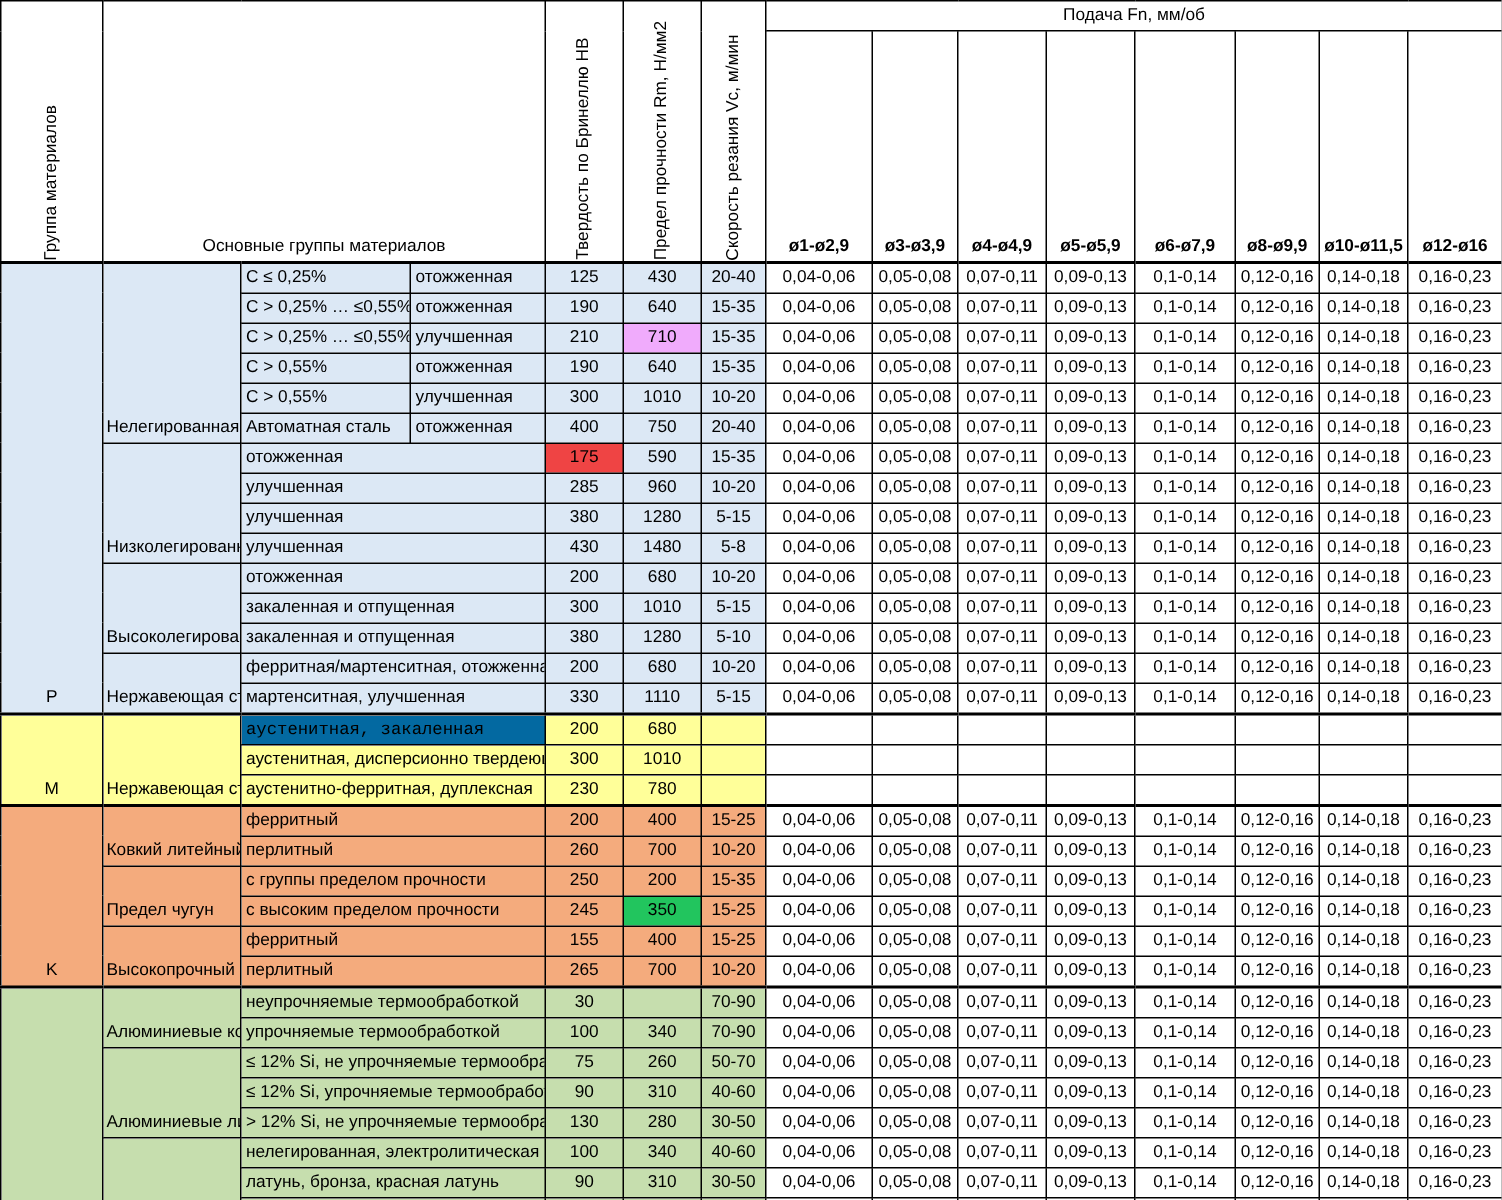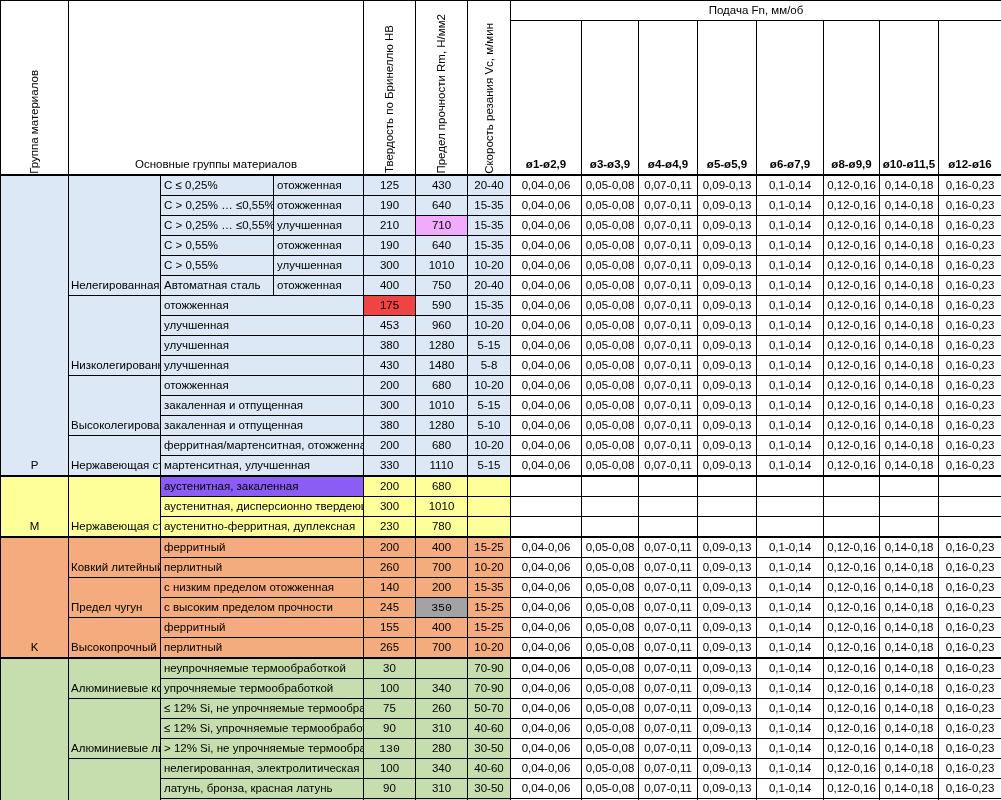--- a/index.html
+++ b/index.html
@@ -189,21 +189,21 @@
         <td class="num" style="background: rgb(255, 255, 255);">0,05-0,08</td>
         <td class="num" style="background: rgb(255, 255, 255);">0,07-0,11</td>
         <td class="num" style="background: rgb(255, 255, 255);">0,09-0,13</td>
         <td class="num" style="background: rgb(255, 255, 255);">0,1-0,14</td>
         <td class="num" style="background: rgb(255, 255, 255);">0,12-0,16</td>
         <td class="num" style="background: rgb(255, 255, 255);">0,14-0,18</td>
         <td class="num" style="background: rgb(255, 255, 255);">0,16-0,23</td>
       </tr>
       <tr>
         <td class="spec" colspan="2" style="background: rgb(220, 232, 245);">улучшенная</td>
-        <td class="num" style="background: rgb(220, 232, 245);">453</td>
+        <td class="num" style="background: rgb(220, 232, 245);">285</td>
         <td class="num" style="background: rgb(220, 232, 245);">960</td>
         <td class="num" style="background: rgb(220, 232, 245);">10-20</td>
         <td class="num" style="background: rgb(255, 255, 255);">0,04-0,06</td>
         <td class="num" style="background: rgb(255, 255, 255);">0,05-0,08</td>
         <td class="num" style="background: rgb(255, 255, 255);">0,07-0,11</td>
         <td class="num" style="background: rgb(255, 255, 255);">0,09-0,13</td>
         <td class="num" style="background: rgb(255, 255, 255);">0,1-0,14</td>
         <td class="num" style="background: rgb(255, 255, 255);">0,12-0,16</td>
         <td class="num" style="background: rgb(255, 255, 255);">0,14-0,18</td>
         <td class="num" style="background: rgb(255, 255, 255);">0,16-0,23</td>
@@ -304,21 +304,21 @@
         <td class="num" style="background: rgb(255, 255, 255);">0,07-0,11</td>
         <td class="num" style="background: rgb(255, 255, 255);">0,09-0,13</td>
         <td class="num" style="background: rgb(255, 255, 255);">0,1-0,14</td>
         <td class="num" style="background: rgb(255, 255, 255);">0,12-0,16</td>
         <td class="num" style="background: rgb(255, 255, 255);">0,14-0,18</td>
         <td class="num" style="background: rgb(255, 255, 255);">0,16-0,23</td>
       </tr>
       <tr class="section-start">
         <td class="letter" rowspan="3" style="background: rgb(255, 255, 153);">M</td>
         <td class="group" rowspan="3" style="background: rgb(255, 255, 153);">Нержавеющая ст</td>
-        <td class="spec" colspan="2" style="background: #8b5cf6;">аустенитная, закаленная</td>
+        <td class="spec" colspan="2" style="background: #0369a1; font-family: Liberation Mono, monospace;">аустенитная, закаленная</td>
         <td class="num" style="background: rgb(255, 255, 153);">200</td>
         <td class="num" style="background: rgb(255, 255, 153);">680</td>
         <td class="num" style="background: rgb(255, 255, 153);"></td>
         <td class="num" style="background: rgb(255, 255, 255);"></td>
         <td class="num" style="background: rgb(255, 255, 255);"></td>
         <td class="num" style="background: rgb(255, 255, 255);"></td>
         <td class="num" style="background: rgb(255, 255, 255);"></td>
         <td class="num" style="background: rgb(255, 255, 255);"></td>
         <td class="num" style="background: rgb(255, 255, 255);"></td>
         <td class="num" style="background: rgb(255, 255, 255);"></td>
@@ -377,37 +377,37 @@
         <td class="num" style="background: rgb(255, 255, 255);">0,05-0,08</td>
         <td class="num" style="background: rgb(255, 255, 255);">0,07-0,11</td>
         <td class="num" style="background: rgb(255, 255, 255);">0,09-0,13</td>
         <td class="num" style="background: rgb(255, 255, 255);">0,1-0,14</td>
         <td class="num" style="background: rgb(255, 255, 255);">0,12-0,16</td>
         <td class="num" style="background: rgb(255, 255, 255);">0,14-0,18</td>
         <td class="num" style="background: rgb(255, 255, 255);">0,16-0,23</td>
       </tr>
       <tr>
         <td class="group" rowspan="2" style="background: rgb(244, 171, 125);">Предел чугун</td>
-        <td class="spec" colspan="2" style="background: rgb(244, 171, 125);">с низким пределом отожженная</td>
-        <td class="num" style="background: rgb(244, 171, 125);">140</td>
+        <td class="spec" colspan="2" style="background: rgb(244, 171, 125);">с группы пределом прочности</td>
+        <td class="num" style="background: rgb(244, 171, 125);">250</td>
         <td class="num" style="background: rgb(244, 171, 125);">200</td>
         <td class="num" style="background: rgb(244, 171, 125);">15-35</td>
         <td class="num" style="background: rgb(255, 255, 255);">0,04-0,06</td>
         <td class="num" style="background: rgb(255, 255, 255);">0,05-0,08</td>
         <td class="num" style="background: rgb(255, 255, 255);">0,07-0,11</td>
         <td class="num" style="background: rgb(255, 255, 255);">0,09-0,13</td>
         <td class="num" style="background: rgb(255, 255, 255);">0,1-0,14</td>
         <td class="num" style="background: rgb(255, 255, 255);">0,12-0,16</td>
         <td class="num" style="background: rgb(255, 255, 255);">0,14-0,18</td>
         <td class="num" style="background: rgb(255, 255, 255);">0,16-0,23</td>
       </tr>
       <tr>
         <td class="spec" colspan="2" style="background: rgb(244, 171, 125);">с высоким пределом прочности</td>
         <td class="num" style="background: rgb(244, 171, 125);">245</td>
-        <td class="num" style="background: #a3a3a3; font-family: Liberation Mono, monospace;">350</td>
+        <td class="num" style="background: #22c55e;">350</td>
         <td class="num" style="background: rgb(244, 171, 125);">15-25</td>
         <td class="num" style="background: rgb(255, 255, 255);">0,04-0,06</td>
         <td class="num" style="background: rgb(255, 255, 255);">0,05-0,08</td>
         <td class="num" style="background: rgb(255, 255, 255);">0,07-0,11</td>
         <td class="num" style="background: rgb(255, 255, 255);">0,09-0,13</td>
         <td class="num" style="background: rgb(255, 255, 255);">0,1-0,14</td>
         <td class="num" style="background: rgb(255, 255, 255);">0,12-0,16</td>
         <td class="num" style="background: rgb(255, 255, 255);">0,14-0,18</td>
         <td class="num" style="background: rgb(255, 255, 255);">0,16-0,23</td>
       </tr>
@@ -494,21 +494,21 @@
         <td class="num" style="background: rgb(255, 255, 255);">0,05-0,08</td>
         <td class="num" style="background: rgb(255, 255, 255);">0,07-0,11</td>
         <td class="num" style="background: rgb(255, 255, 255);">0,09-0,13</td>
         <td class="num" style="background: rgb(255, 255, 255);">0,1-0,14</td>
         <td class="num" style="background: rgb(255, 255, 255);">0,12-0,16</td>
         <td class="num" style="background: rgb(255, 255, 255);">0,14-0,18</td>
         <td class="num" style="background: rgb(255, 255, 255);">0,16-0,23</td>
       </tr>
       <tr>
         <td class="spec" colspan="2" style="background: rgb(198, 222, 174);">&gt; 12% Si, не упрочняемые термообрабо</td>
-        <td class="num" style="background: rgb(198, 222, 174); font-family: Liberation Mono, monospace;">130</td>
+        <td class="num" style="background: rgb(198, 222, 174);">130</td>
         <td class="num" style="background: rgb(198, 222, 174);">280</td>
         <td class="num" style="background: rgb(198, 222, 174);">30-50</td>
         <td class="num" style="background: rgb(255, 255, 255);">0,04-0,06</td>
         <td class="num" style="background: rgb(255, 255, 255);">0,05-0,08</td>
         <td class="num" style="background: rgb(255, 255, 255);">0,07-0,11</td>
         <td class="num" style="background: rgb(255, 255, 255);">0,09-0,13</td>
         <td class="num" style="background: rgb(255, 255, 255);">0,1-0,14</td>
         <td class="num" style="background: rgb(255, 255, 255);">0,12-0,16</td>
         <td class="num" style="background: rgb(255, 255, 255);">0,14-0,18</td>
         <td class="num" style="background: rgb(255, 255, 255);">0,16-0,23</td>

